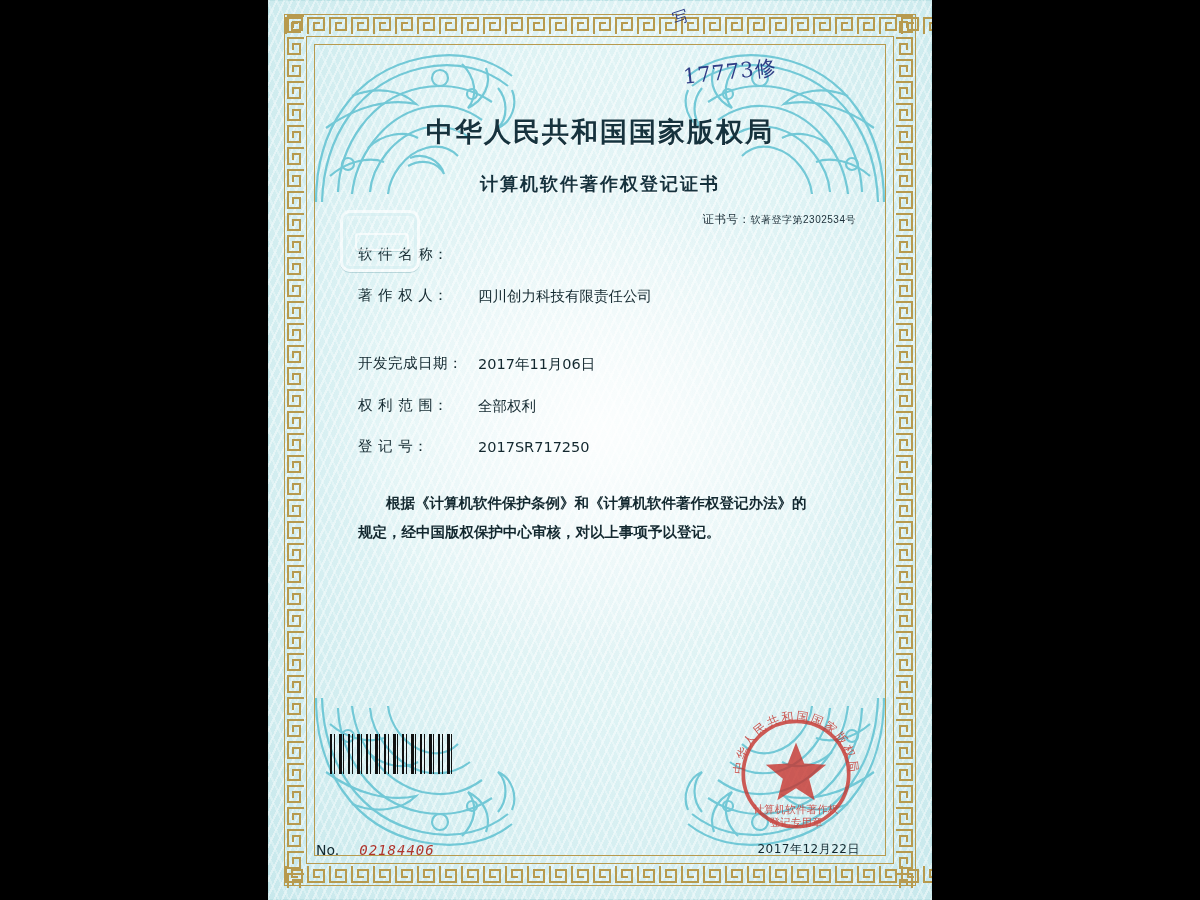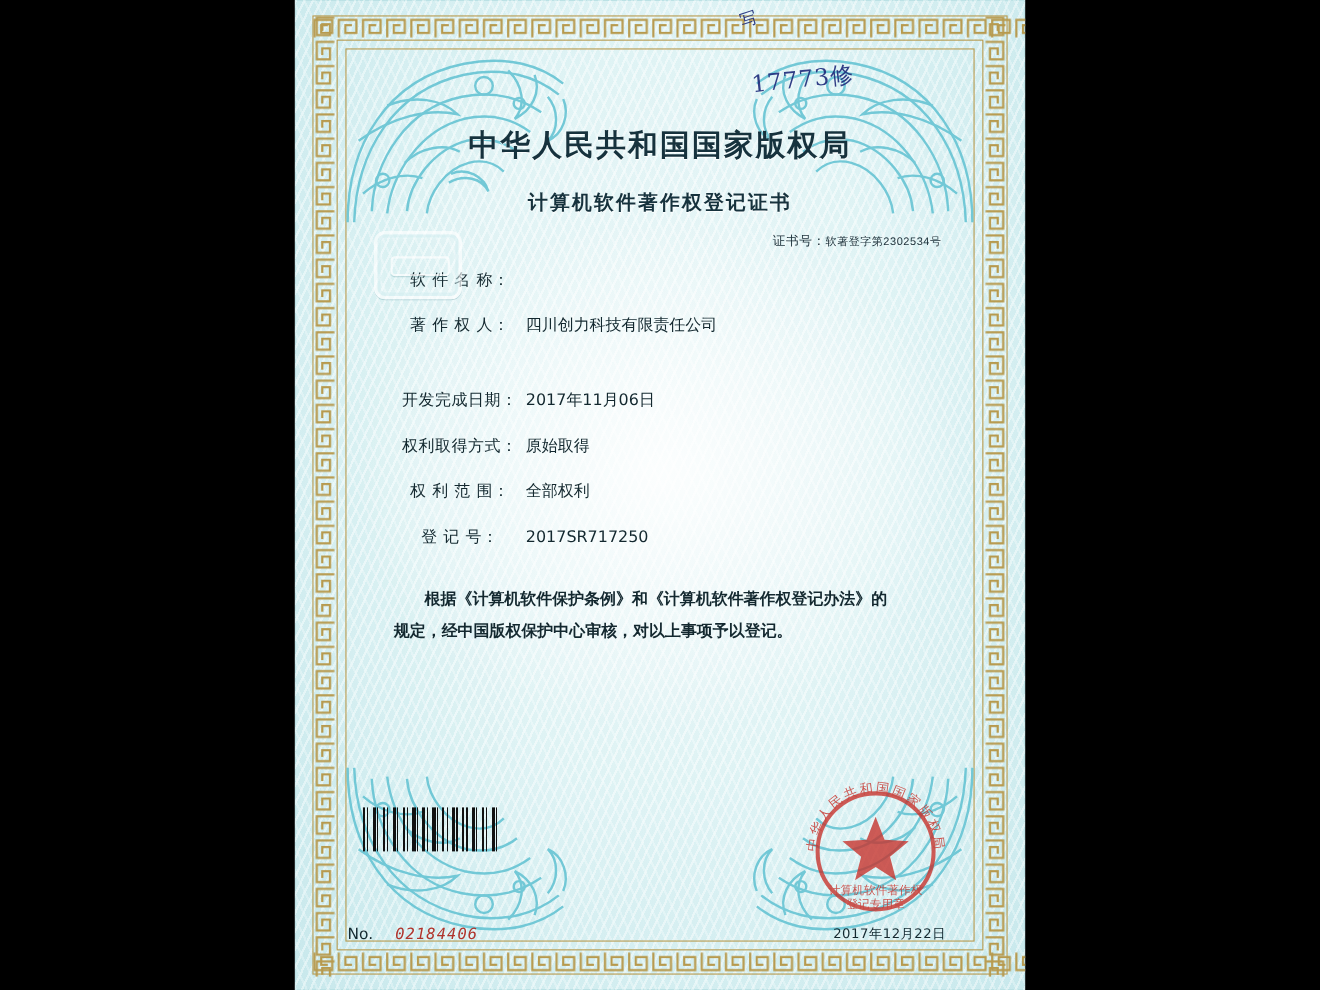--- a/index.html
+++ b/index.html
@@ -173,21 +173,20 @@
     margin-bottom: 4px;
   }
   .field-label {
     width: 120px;
     flex: 0 0 120px;
     font-family: "DejaVu Sans", sans-serif;
     font-size: 14.5px;
     color: #13282f;
     letter-spacing: .5px;
     white-space: nowrap;
-    text-align: center;
   }
   .field-value {
     font-family: "DejaVu Sans", sans-serif;
     font-size: 14.5px;
     color: #13282f;
     line-height: 1.5;
   }
   .field-value .v2 { display: block; font-family: "DejaVu Sans Mono", monospace; font-size: 13.5px; }
 
   .gap-lg { height: 26px; }
@@ -400,24 +399,20 @@
         </div>
 
         <div class="gap-lg"></div>
 
         <div class="field-row loose">
           <div class="field-label">开发完成日期：</div>
           <div class="field-value">2017年11月06日</div>
         </div>
 
 
-        <div class="field-row loose">
-          <div class="field-label">权利取得方式：</div>
-          <div class="field-value">原始取得</div>
-        </div>
 
         <div class="field-row loose">
           <div class="field-label">权 利 范 围：</div>
           <div class="field-value">全部权利</div>
         </div>
 
         <div class="field-row loose">
           <div class="field-label">登  记  号：</div>
           <div class="field-value">2017SR717250</div>
         </div>

